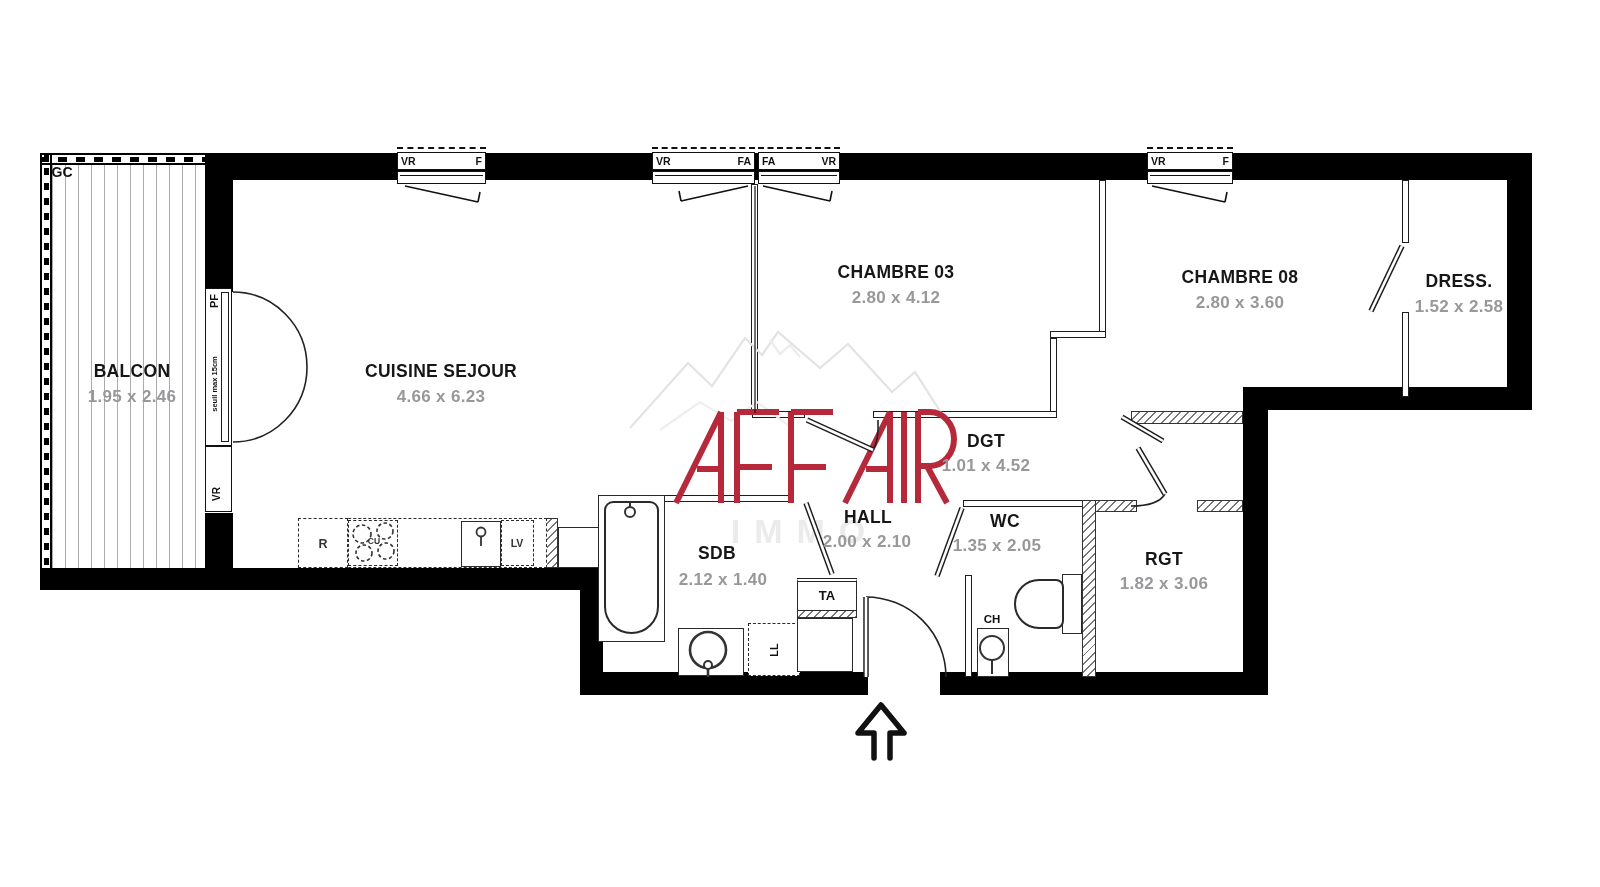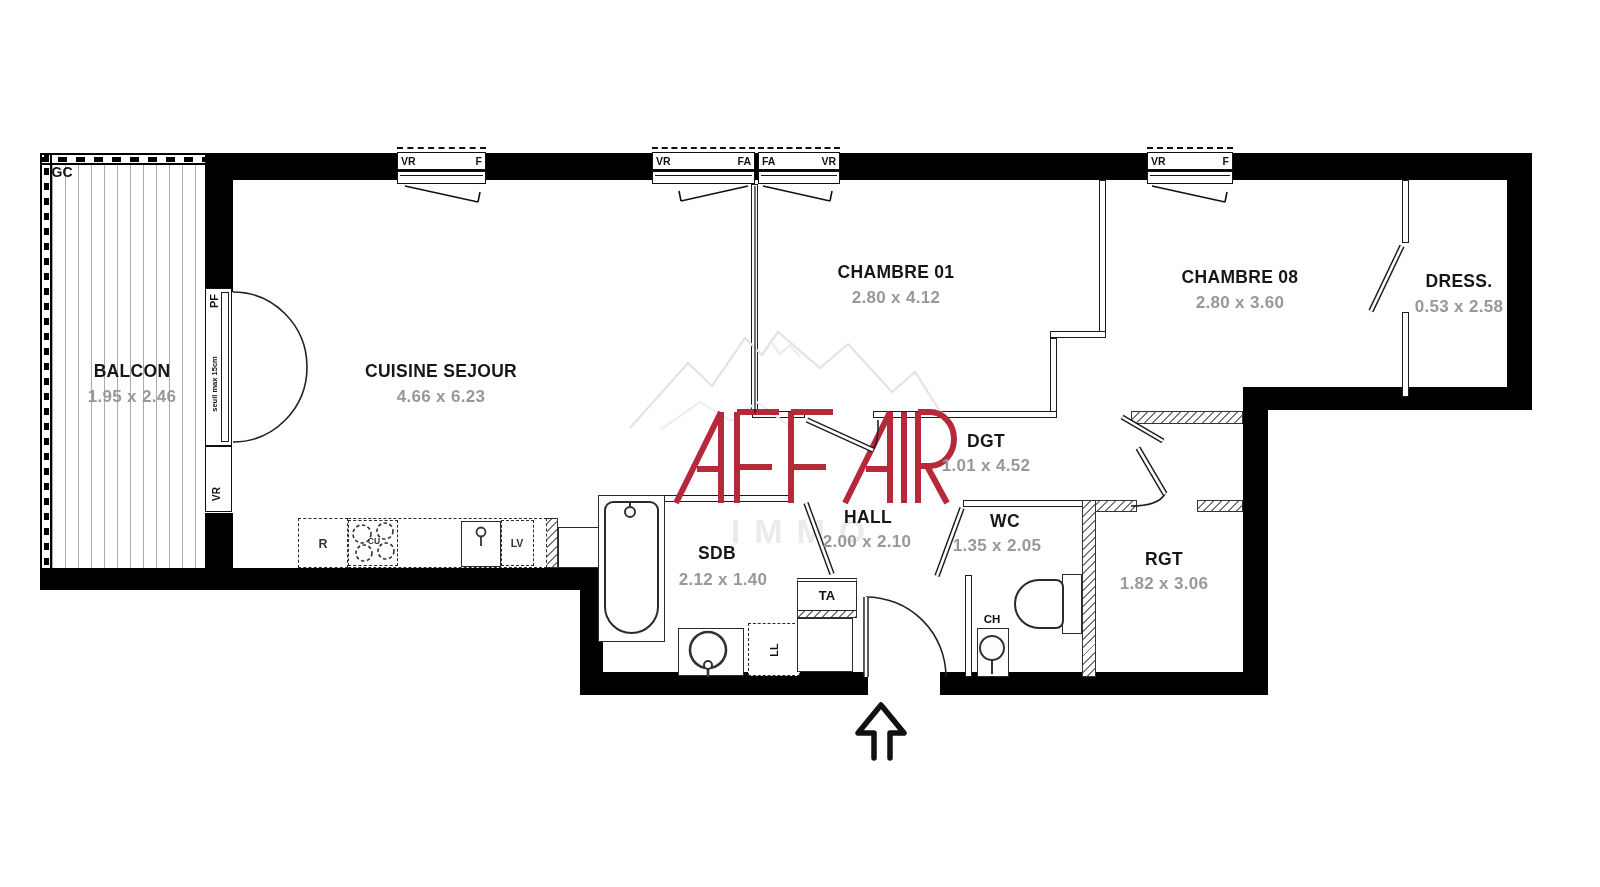--- a/index.html
+++ b/index.html
@@ -208,26 +208,26 @@
       </g>
     </g>
 
     <path d="M874,758 L874,733 L858,733 L881,705 L904,733 L890,733 L890,758" fill="#ffffff" stroke="#111" stroke-width="5.5" stroke-linejoin="round" stroke-linecap="round"></path>
   </svg>
 
   <div class="lbl" style="left:132px;top:371px">BALCON</div>
   <div class="dim" style="left:132px;top:397px">1.95 x 2.46</div>
   <div class="lbl" style="left:441px;top:371px">CUISINE SEJOUR</div>
   <div class="dim" style="left:441px;top:397px">4.66 x 6.23</div>
-  <div class="lbl" style="left:896px;top:272px">CHAMBRE 01</div>
+  <div class="lbl" style="left:896px;top:272px">CHAMBRE 03</div>
   <div class="dim" style="left:896px;top:298px">2.80 x 4.12</div>
   <div class="lbl" style="left:1240px;top:277px">CHAMBRE 08</div>
   <div class="dim" style="left:1240px;top:303px">2.80 x 3.60</div>
   <div class="lbl" style="left:1459px;top:281px">DRESS.</div>
-  <div class="dim" style="left:1459px;top:307px">0.53 x 2.58</div>
+  <div class="dim" style="left:1459px;top:307px">1.52 x 2.58</div>
   <div class="lbl" style="left:986px;top:441px">DGT</div>
   <div class="dim" style="left:986px;top:466px">1.01 x 4.52</div>
   <div class="lbl" style="left:868px;top:517px">HALL</div>
   <div class="dim" style="left:867px;top:542px">2.00 x 2.10</div>
   <div class="lbl" style="left:1005px;top:521px">WC</div>
   <div class="dim" style="left:997px;top:546px">1.35 x 2.05</div>
   <div class="lbl" style="left:717px;top:553px">SDB</div>
   <div class="dim" style="left:723px;top:580px">2.12 x 1.40</div>
   <div class="lbl" style="left:1164px;top:559px">RGT</div>
   <div class="dim" style="left:1164px;top:584px">1.82 x 3.06</div>

